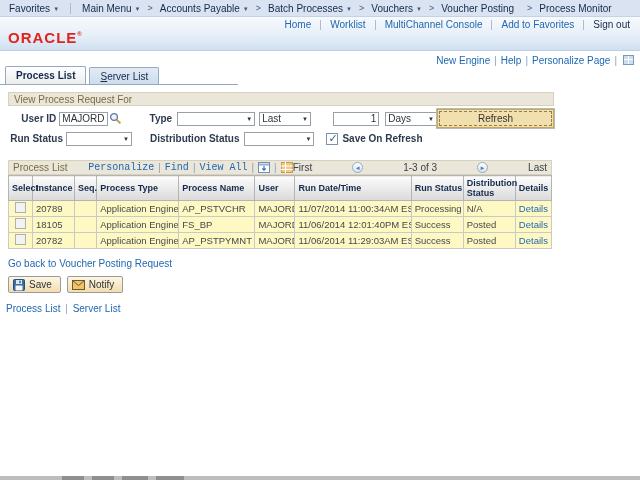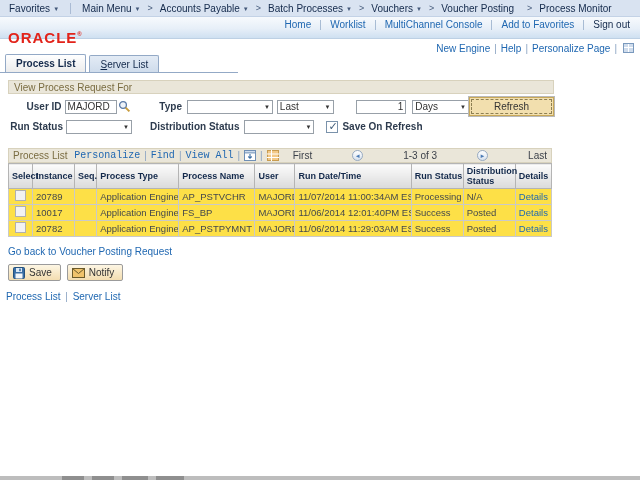--- a/index.html
+++ b/index.html
@@ -15,21 +15,21 @@
     height:17px; background:#d9e3f1; border-bottom:1px solid #c3d2e6;
     display:flex; align-items:center; padding:0 6px; color:#13294b; white-space:nowrap;
   }
   .crumb { color:#13294b; cursor:pointer; padding:0 3px; }
   .crumb .dd { font-size:6px; color:#44597a; margin-left:3px; vertical-align:1px; }
   .crumb-bar .vsep { width:1px; height:11px; background:#aabbd4; margin:0 8px; }
   .crumb-bar .gt { color:#44597a; margin:0 4px; font-size:9px; }
 
   
   .masthead {
-    position:relative; height:22px;
+    position:relative; height:34px;
     background:linear-gradient(#f7fafd 0%, #e7eff8 55%, #cfe0f1 100%);
     border-bottom:1px solid #bdd0e4;
   }
   .util-links {
     position:absolute; top:2px; right:8px; display:flex; align-items:center; color:#1f67b1;
   }
   .util-links .lnk { padding:0 9px; cursor:pointer; color:#1f67b1; }
   .util-links .vsep { width:1px; height:10px; background:#a8bcd4; }
   .util-links .signout { font-weight:normal; color:#13294b; padding:0 2px 0 9px; cursor:pointer; }
   .logo {
@@ -76,57 +76,57 @@
     align-items:center; padding:0 2px; color:#333;
   }
   .sbox { justify-content:space-between; cursor:pointer; }
   .sbox .car { font-size:6px; color:#333; margin-left:3px; }
   .num { justify-content:flex-end; }
   .mag { width:13px; height:13px; margin-left:1px; cursor:pointer; flex:none; }
   .refresh-btn {
     margin-left:auto; background:#f2dfae; border:1px solid #c8a858; outline:1px solid #b9b9b9;
     padding:1px; cursor:pointer; font-family:"Liberation Sans", sans-serif; font-size:10px;
   }
-  .refresh-btn .inner { display:block; border:1px dashed #8d7f52; padding:1px 22px; color:#333; }
+  .refresh-btn .inner { display:block; border:1px dashed #8d7f52; padding:1px 38px; color:#333; }
   .cb {
     width:12px; height:12px; border:1px solid #7a92ab; background:#fff; position:relative;
     display:inline-block; cursor:pointer; flex:none;
   }
   .cb[data-checked="true"]::after {
     content:"\2713"; position:absolute; left:1px; top:-2px; font-size:11px; color:#3e5a77;
   }
 
   
   .grid-bar {
     margin:14px 0 0 8px; width:544px; height:15px; background:#eae6d9; border:1px solid #d8d2bd;
     display:flex; align-items:center; padding:0 4px; white-space:nowrap;
   }
   .grid-title { color:#7a6c41; }
   .grid-tools { margin-left:auto; display:flex; align-items:center; color:#1f67b1; }
   .grid-tools .lnk { cursor:pointer; color:#1f67b1;font-family:Liberation Mono, monospace; }
   .grid-tools .psep { color:#8aa3c2; margin:0 4px; }
-  .pager { display:flex; align-items:flex-end; margin-left:14px; color:#3c414a;gap:36px; }
+  .pager { display:flex; align-items:flex-end; color:#3c414a;gap:36px; }
   .pager .plnk { cursor:pointer; color:#3c414a; }
   .pcirc {
     width:11px; height:11px; border-radius:50%; border:1px solid #97aac2;
     background:linear-gradient(#fff,#d8e2ee); color:#4a7ab5; font-size:6px;
     display:inline-flex; align-items:center; justify-content:center; margin:0 4px; cursor:pointer;
   }
   .tool-icon { width:12px; height:11px; cursor:pointer; }
 
   table.grid { margin-left:8px; width:544px; border-collapse:collapse; table-layout:fixed; }
   table.grid th {
     background:linear-gradient(#fcfcfc,#dadada); color:#13294b; font-size:9px;
     border:1px solid #b4b4b4; text-align:left; padding:2px 3px; height:24px;
     font-weight:bold; white-space:nowrap; vertical-align:middle;
   }
   table.grid th.wrap { white-space:normal; line-height:10px; }
   table.grid td {
     border:1px solid #c9c9c9; font-size:9.5px; color:#44484c; padding:1px 3px;
-    height:15px; white-space:nowrap; overflow:hidden; background:#fde047;
+    height:15px; white-space:nowrap; overflow:hidden; background:#fef9c3;
   }
   table.grid td.ctr { text-align:center; }
   table.grid td a { color:#1f67b1; cursor:pointer; }
   .rowcb { width:11px; height:11px; border:1px solid #b0b0b0; background:#f2f2f2; display:inline-block; cursor:pointer; }
 
   .goback { display:inline-block; margin:9px 0 0 8px; color:#1f67b1; cursor:pointer; }
   .btn-row { display:flex; gap:6px; margin:7px 0 0 8px; }
   .tool-btn {
     display:flex; align-items:center; gap:4px; height:17px; padding:0 8px 0 4px;
     background:linear-gradient(#fdf6e4,#f3ddb0); border:1px solid #9b9b9b; border-radius:2px;
@@ -310,21 +310,21 @@
         <td>Application Engine</td>
         <td>AP_PSTVCHR</td>
         <td>MAJORD</td>
         <td>11/07/2014 11:00:34AM EST</td>
         <td>Processing</td>
         <td>N/A</td>
         <td><a>Details</a></td>
       </tr>
       <tr>
         <td class="ctr"><span class="rowcb"></span></td>
-        <td>10017</td>
+        <td>18105</td>
         <td></td>
         <td>Application Engine</td>
         <td>FS_BP</td>
         <td>MAJORD</td>
         <td>11/06/2014 12:01:40PM EST</td>
         <td>Success</td>
         <td>Posted</td>
         <td><a>Details</a></td>
       </tr>
       <tr>

